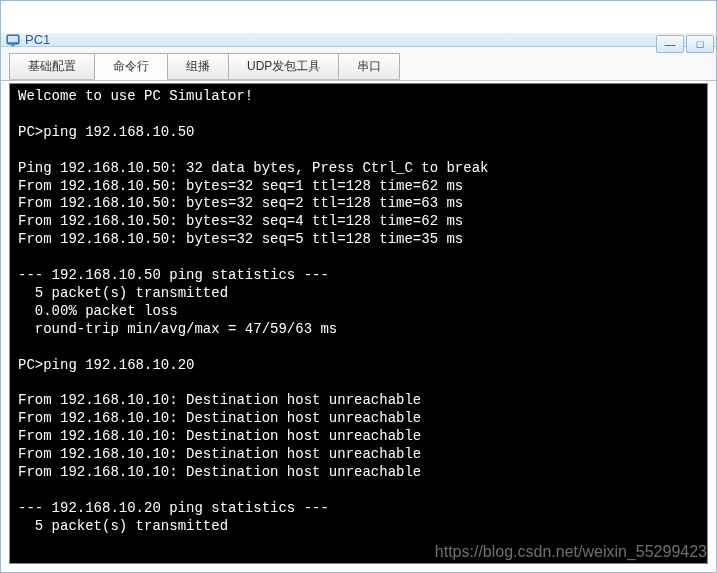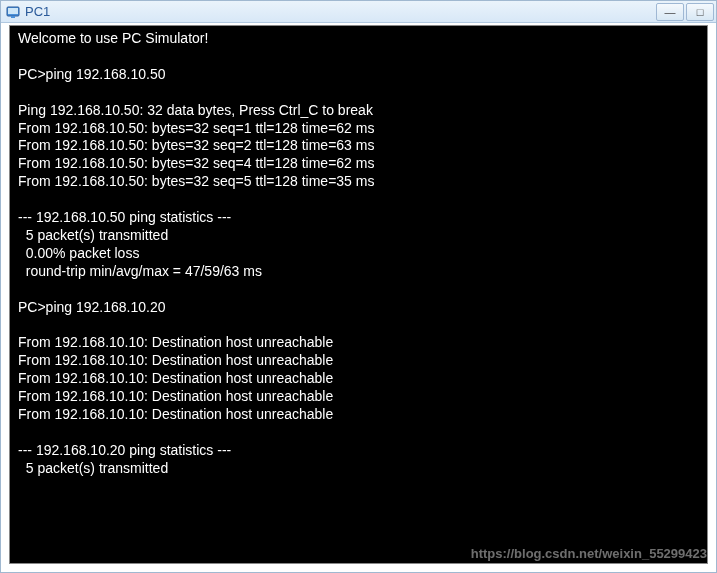--- a/index.html
+++ b/index.html
@@ -17,27 +17,28 @@
     }
     .window {
       width: 100%;
       height: 100%;
       border: 1px solid #a0b8d0;
       background: #ffffff;
       display: flex;
       flex-direction: column;
     }
     .titlebar {
-      height: 22px;
+      height: 14px;
       background: linear-gradient(to bottom, #eaf3fb, #d8e8f7);
       display: flex;
       align-items: center;
       padding: 0 4px;
       border-bottom: 1px solid #b0c8e0;
       position: relative;
+      margin-top: 32px;
     }
     .titlebar-icon {
       width: 16px;
       height: 16px;
       margin-right: 4px;
       display: inline-block;
     }
     .titlebar-icon svg {
       width: 16px;
       height: 16px;
@@ -87,39 +88,38 @@
     .tab.active {
       background: #fcfcfc;
       border-bottom: 1px solid #fcfcfc;
       z-index: 2;
     }
     .terminal {
       flex: 1;
       background: #000000;
       padding: 4px 8px;
       overflow: hidden;
-      font-family: Liberation Sans, sans-serif;
+      font-family: Liberation Mono, monospace;
       font-size: 14px;
       line-height: 1.28;
       color: #ffffff;
       margin: 2px 8px 8px 8px;
       border: 1px solid #888;
     }
     .terminal-line {
       white-space: pre;
     }
     .watermark {
       position: absolute;
       right: 10px;
       bottom: 12px;
       color: rgba(200, 200, 200, 0.55);
-      font-size: 13px;
+      font-size: 16px;
       font-family: Arial, sans-serif;
       pointer-events: none;
-      font-weight: bold;
     }
   </style>
 </head>
 <body>
 
 <div class="window">
   <div class="titlebar">
     <span class="titlebar-icon">
       <svg viewBox="0 0 16 16">
         <rect x="2" y="3" width="12" height="9" rx="1" fill="#4a90d9" stroke="#2a5a9a"></rect>
@@ -127,20 +127,27 @@
         <rect x="6" y="12" width="4" height="2" fill="#4a90d9"></rect>
       </svg>
     </span>
     <span class="titlebar-title">PC1</span>
     <div class="window-controls">
       <div class="win-btn">—</div>
       <div class="win-btn">□</div>
     </div>
   </div>
 
+  <div class="tabs">
+    <div class="tab">基础配置</div>
+    <div class="tab active">命令行</div>
+    <div class="tab">组播</div>
+    <div class="tab">UDP发包工具</div>
+    <div class="tab">串口</div>
+  </div>
 
   <div class="terminal" id="terminal">
       <div class="terminal-line">Welcome to use PC Simulator!</div>
       <div class="terminal-line">&nbsp;</div>
       <div class="terminal-line">PC&gt;ping 192.168.10.50</div>
       <div class="terminal-line">&nbsp;</div>
       <div class="terminal-line">Ping 192.168.10.50: 32 data bytes, Press Ctrl_C to break</div>
       <div class="terminal-line">From 192.168.10.50: bytes=32 seq=1 ttl=128 time=62 ms</div>
       <div class="terminal-line">From 192.168.10.50: bytes=32 seq=2 ttl=128 time=63 ms</div>
       <div class="terminal-line">From 192.168.10.50: bytes=32 seq=4 ttl=128 time=62 ms</div>

